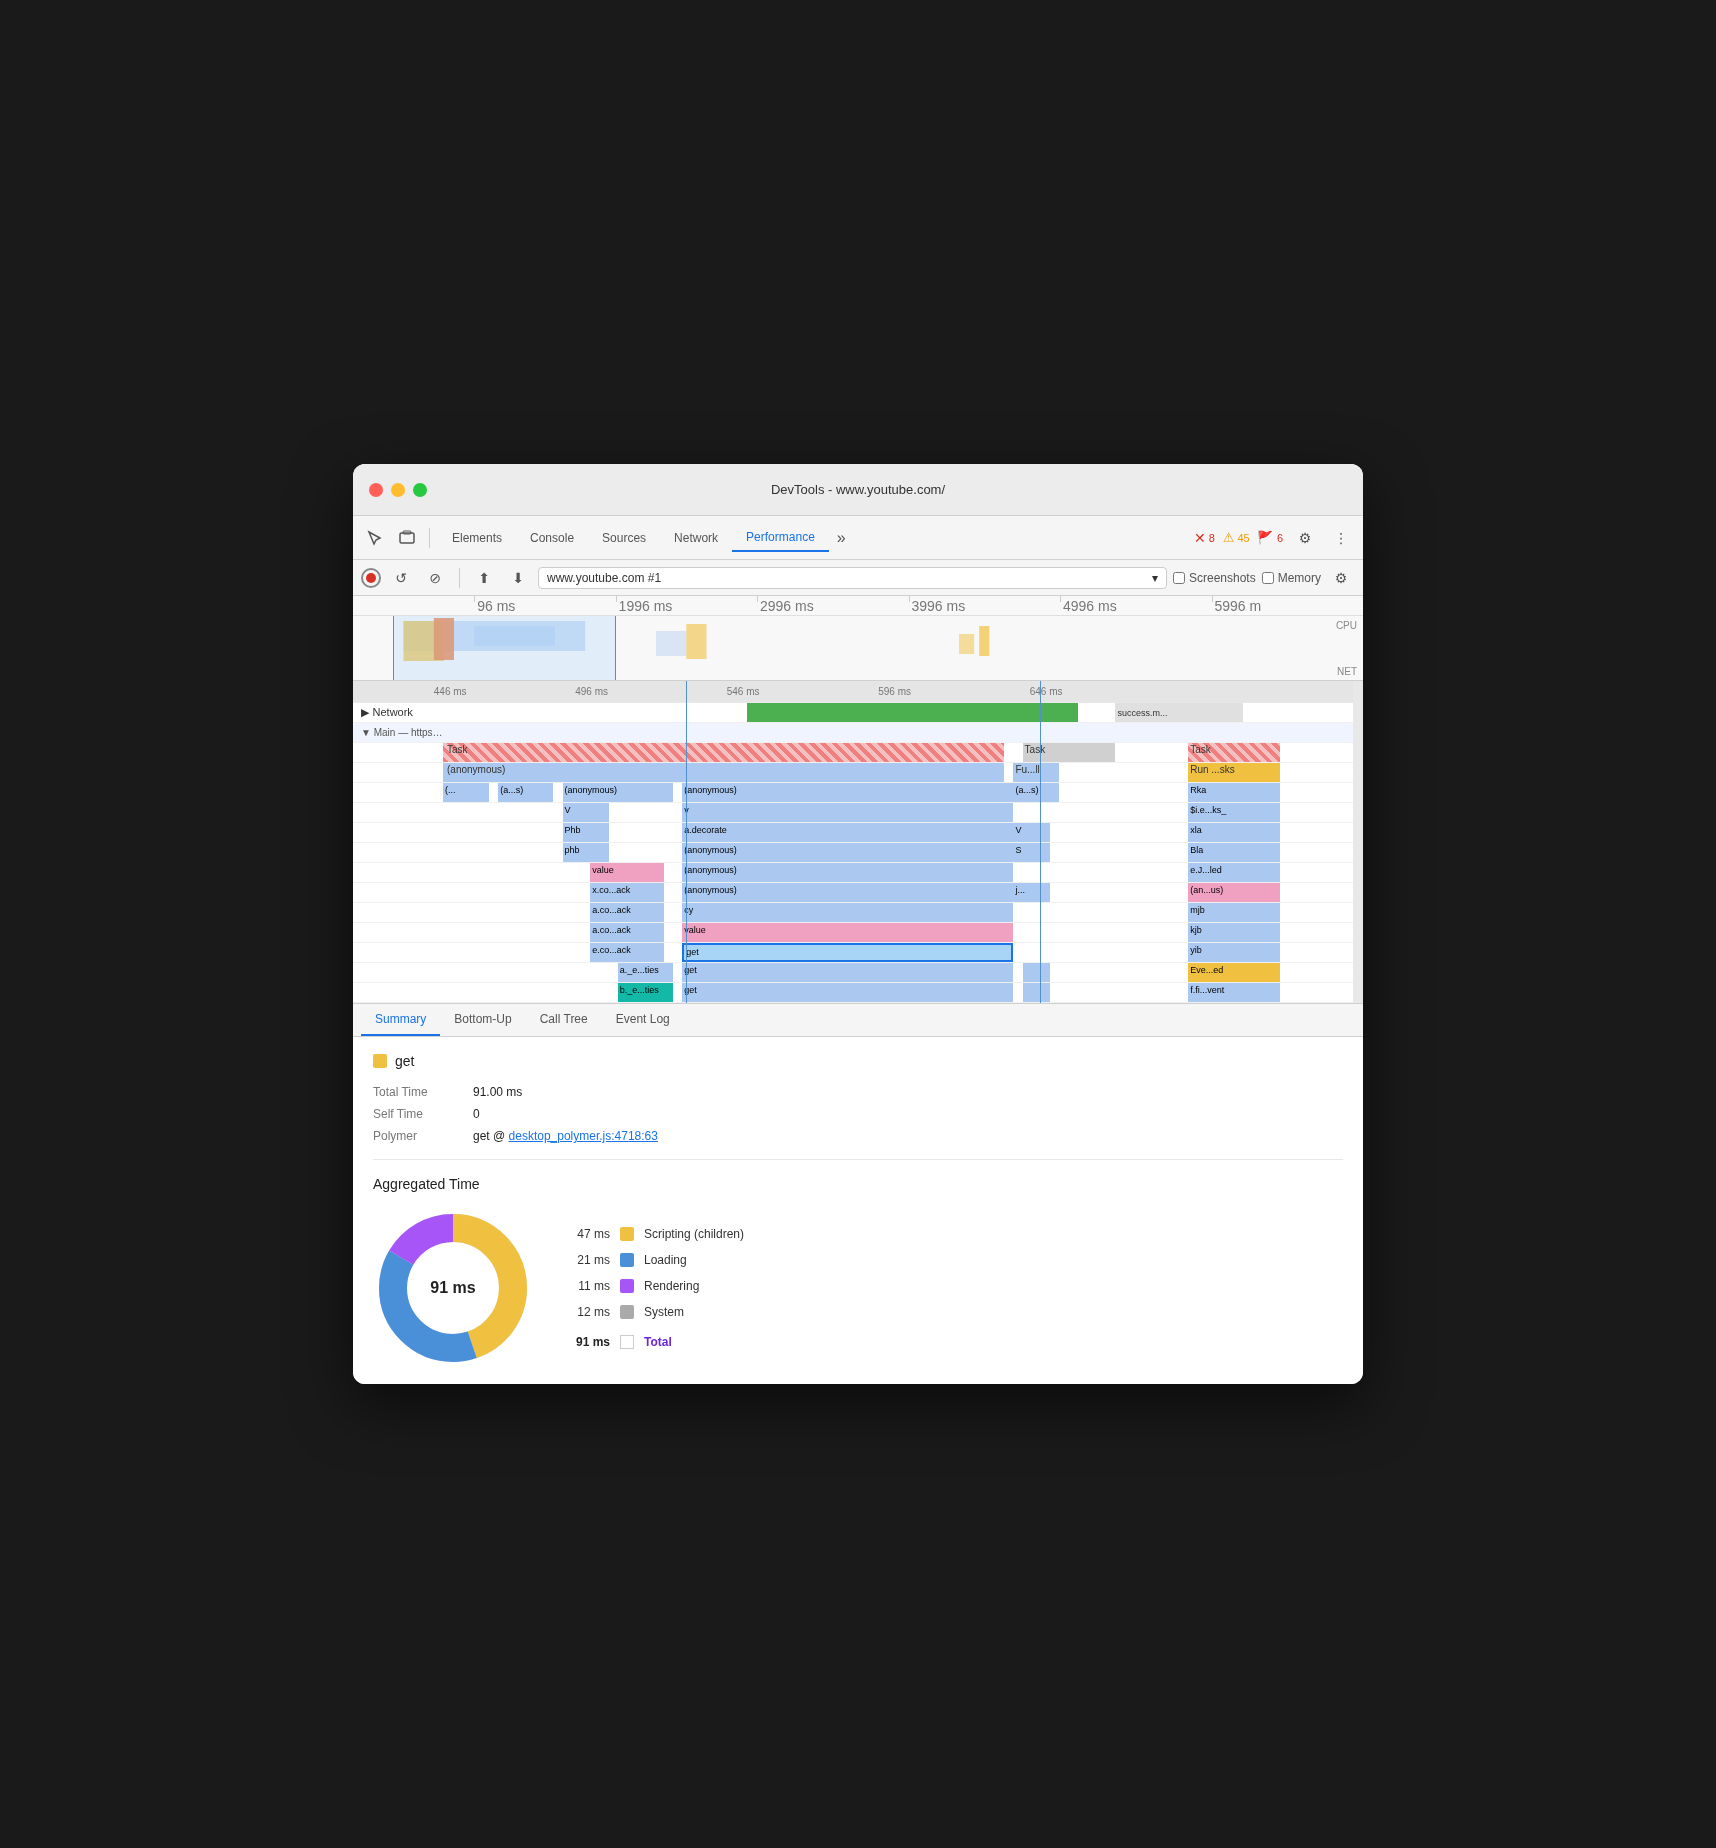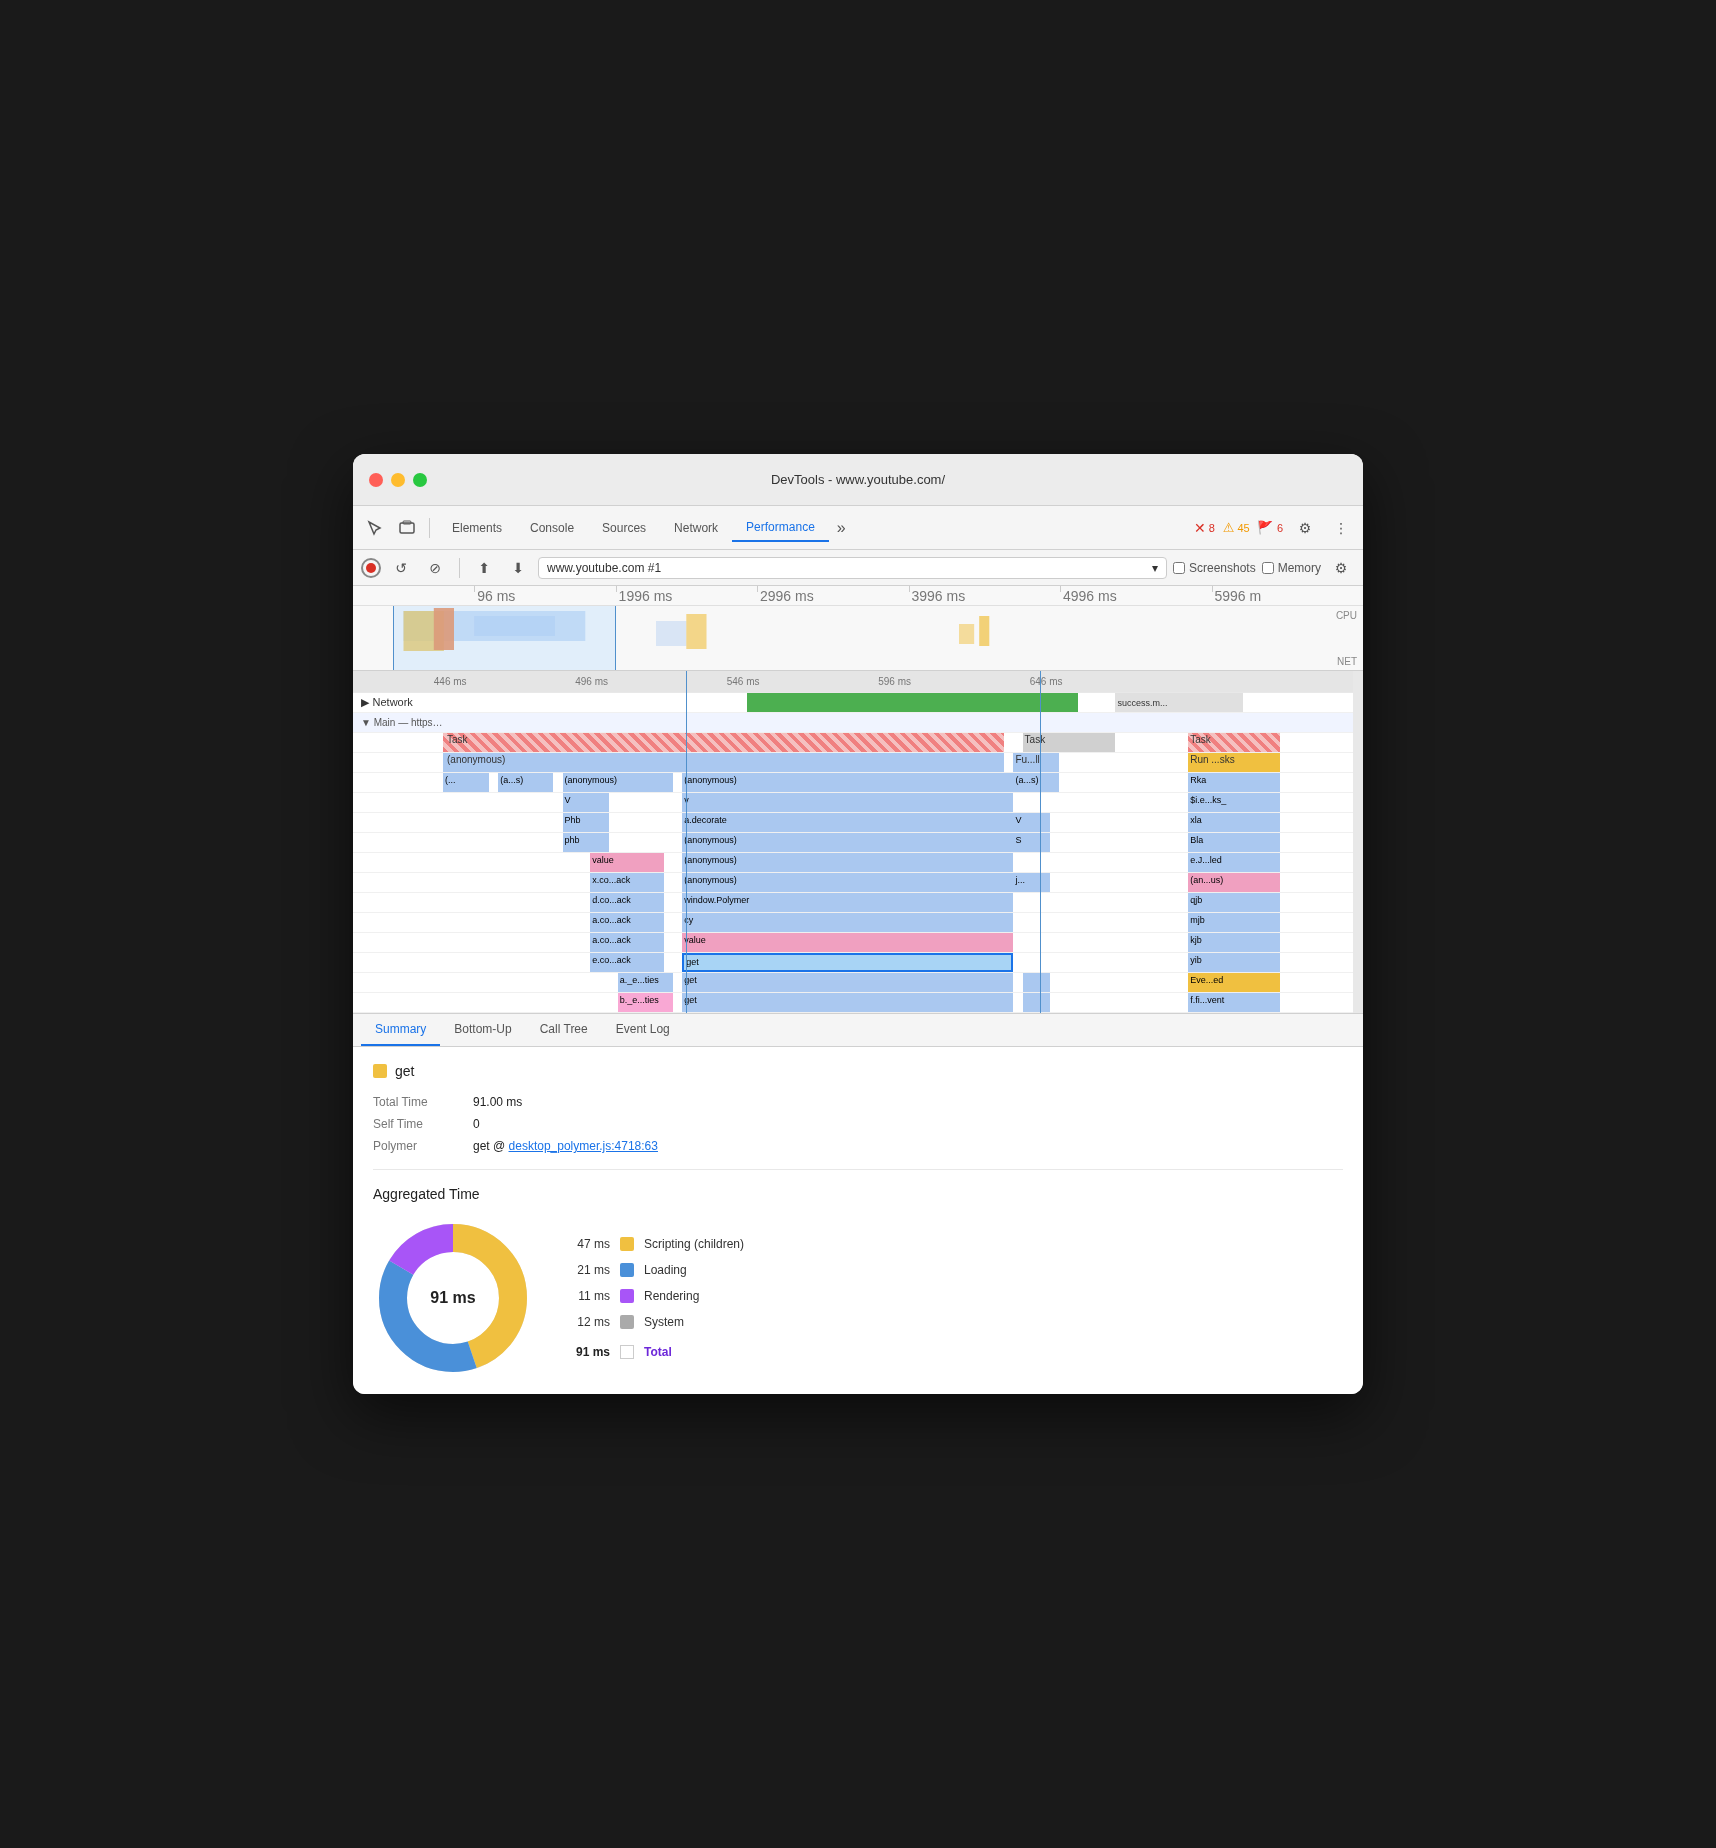--- a/index.html
+++ b/index.html
@@ -641,28 +641,20 @@
     <div class="flame-row">
       <div class="flame-label"></div>
       <div class="flame-content" style="position:relative;">
         <div style="position:absolute;left:16%;width:8%;height:100%;background:#aac8f0;"><span style="font-size:9px;padding:0 2px;">x.co...ack</span></div>
         <div style="position:absolute;left:26%;width:36%;height:100%;background:#aac8f0;"><span style="font-size:9px;padding:0 2px;">(anonymous)</span></div>
         <div style="position:absolute;left:62%;width:4%;height:100%;background:#aac8f0;"><span style="font-size:9px;padding:0 2px;">j...</span></div>
         <div style="position:absolute;left:81%;width:10%;height:100%;background:#f0a0c0;"><span style="font-size:9px;padding:0 2px;">(an...us)</span></div>
       </div>
     </div>
 
-    <div class="flame-row">
-      <div class="flame-label"></div>
-      <div class="flame-content" style="position:relative;">
-        <div style="position:absolute;left:16%;width:8%;height:100%;background:#aac8f0;"><span style="font-size:9px;padding:0 2px;">d.co...ack</span></div>
-        <div style="position:absolute;left:26%;width:36%;height:100%;background:#aac8f0;"><span style="font-size:9px;padding:0 2px;">window.Polymer</span></div>
-        <div style="position:absolute;left:81%;width:10%;height:100%;background:#aac8f0;"><span style="font-size:9px;padding:0 2px;">qjb</span></div>
-      </div>
-    </div>
 
     <div class="flame-row">
       <div class="flame-label"></div>
       <div class="flame-content" style="position:relative;">
         <div style="position:absolute;left:16%;width:8%;height:100%;background:#aac8f0;"><span style="font-size:9px;padding:0 2px;">a.co...ack</span></div>
         <div style="position:absolute;left:26%;width:36%;height:100%;background:#aac8f0;"><span style="font-size:9px;padding:0 2px;">cy</span></div>
         <div style="position:absolute;left:81%;width:10%;height:100%;background:#aac8f0;"><span style="font-size:9px;padding:0 2px;">mjb</span></div>
       </div>
     </div>
 
@@ -691,21 +683,21 @@
         <div style="position:absolute;left:19%;width:6%;height:100%;background:#aac8f0;"><span style="font-size:9px;padding:0 2px;">a._e...ties</span></div>
         <div style="position:absolute;left:26%;width:36%;height:100%;background:#aac8f0;"><span style="font-size:9px;padding:0 2px;">get</span></div>
         <div style="position:absolute;left:63%;width:3%;height:100%;background:#aac8f0;"></div>
         <div style="position:absolute;left:81%;width:10%;height:100%;background:#f0c040;"><span style="font-size:9px;padding:0 2px;">Eve...ed</span></div>
       </div>
     </div>
 
     <div class="flame-row">
       <div class="flame-label"></div>
       <div class="flame-content" style="position:relative;">
-        <div style="position:absolute;left:19%;width:6%;height:100%;background:#f9a8d4;"><span style="font-size:9px;padding:0 2px;">b._e...ties</span></div>
+        <div style="position:absolute;left:19%;width:6%;height:100%;background:#14b8a6;"><span style="font-size:9px;padding:0 2px;">b._e...ties</span></div>
         <div style="position:absolute;left:26%;width:36%;height:100%;background:#aac8f0;"><span style="font-size:9px;padding:0 2px;">get</span></div>
         <div style="position:absolute;left:63%;width:3%;height:100%;background:#aac8f0;"></div>
         <div style="position:absolute;left:81%;width:10%;height:100%;background:#aac8f0;"><span style="font-size:9px;padding:0 2px;">f.fi...vent</span></div>
       </div>
     </div>
 
     <div class="scrollbar-right" style="position:absolute;right:0;top:0;width:10px;height:100%;background:#e8e8e8;"></div>
   </div>
 
   <div class="bottom-panel">

